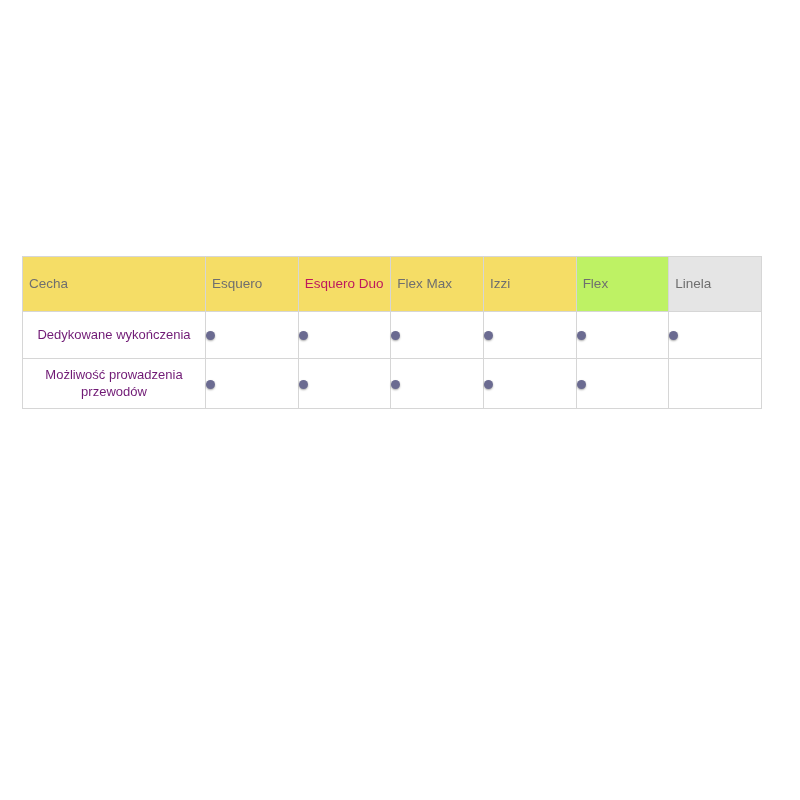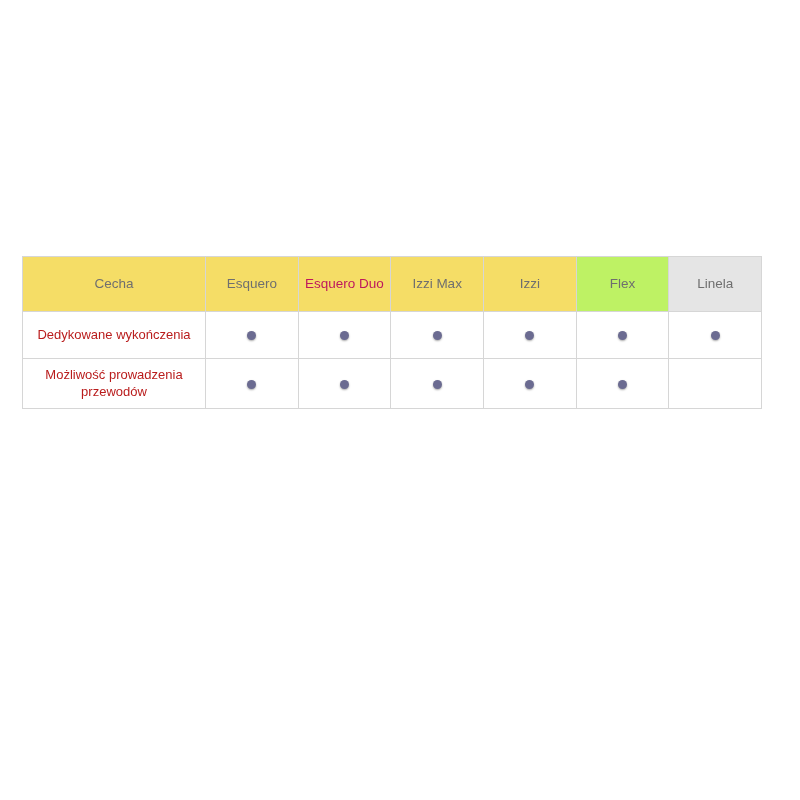--- a/index.html
+++ b/index.html
@@ -29,41 +29,41 @@
     border-collapse: collapse;
     width: 740px;
     table-layout: fixed;
   }
 
   table.compare th,
   table.compare td {
     border: 1px solid #d6d6d6;
     padding: 0;
     vertical-align: middle;
-    text-align: center;
+    text-align: left;
   }
 
   
   table.compare thead th {
     background: #f5dd66;
     color: #6f6f6f;
     font-weight: 400;
     font-size: 13.5px;
     line-height: 1.25;
     height: 46px;
     padding: 4px 6px;
   }
 
   table.compare thead th.col-feature {
     width: 170px;
   }
 
   
   table.compare td.feature-cell {
-    color: #b91c1c;
+    color: #701a75;
     font-size: 13px;
     line-height: 1.28;
     padding: 8px 10px;
     text-align: center;
   }
 
   table.compare tbody tr {
     height: 46px;
   }
 
@@ -84,21 +84,21 @@
 <body>
 
 <div id="page" style="background: rgb(255, 255, 255);">
   <div id="compare-table-wrap">
     <table class="compare">
       <thead>
         <tr>
           <th class="col-feature" style="background: rgb(245, 221, 102); color: rgb(111, 111, 111); border-color: rgb(214, 214, 214);">Cecha</th>
           <th style="background: rgb(245, 221, 102); color: rgb(111, 111, 111); border-color: rgb(214, 214, 214);">Esquero</th>
           <th style="background: rgb(245, 221, 102); color: #be185d; border-color: rgb(214, 214, 214);">Esquero Duo</th>
-          <th style="background: rgb(245, 221, 102); color: rgb(111, 111, 111); border-color: rgb(214, 214, 214);">Izzi Max</th>
+          <th style="background: rgb(245, 221, 102); color: rgb(111, 111, 111); border-color: rgb(214, 214, 214);">Flex Max</th>
           <th style="background: rgb(245, 221, 102); color: rgb(111, 111, 111); border-color: rgb(214, 214, 214);">Izzi</th>
           <th style="background: #bef264; color: rgb(111, 111, 111); border-color: rgb(214, 214, 214);">Flex</th>
           <th style="background: #e5e5e5; color: rgb(111, 111, 111); border-color: rgb(214, 214, 214);">Linela</th>
         </tr>
       </thead>
       <tbody>
         <tr>
           <td class="feature-cell" style="border-color: rgb(214, 214, 214);">Dedykowane wykończenia</td>
           <td class="mark-cell" style="border-color: rgb(214, 214, 214);"><span class="dot" style="background: rgb(107, 107, 145);"></span></td>
           <td class="mark-cell" style="border-color: rgb(214, 214, 214);"><span class="dot" style="background: rgb(107, 107, 145);"></span></td>

